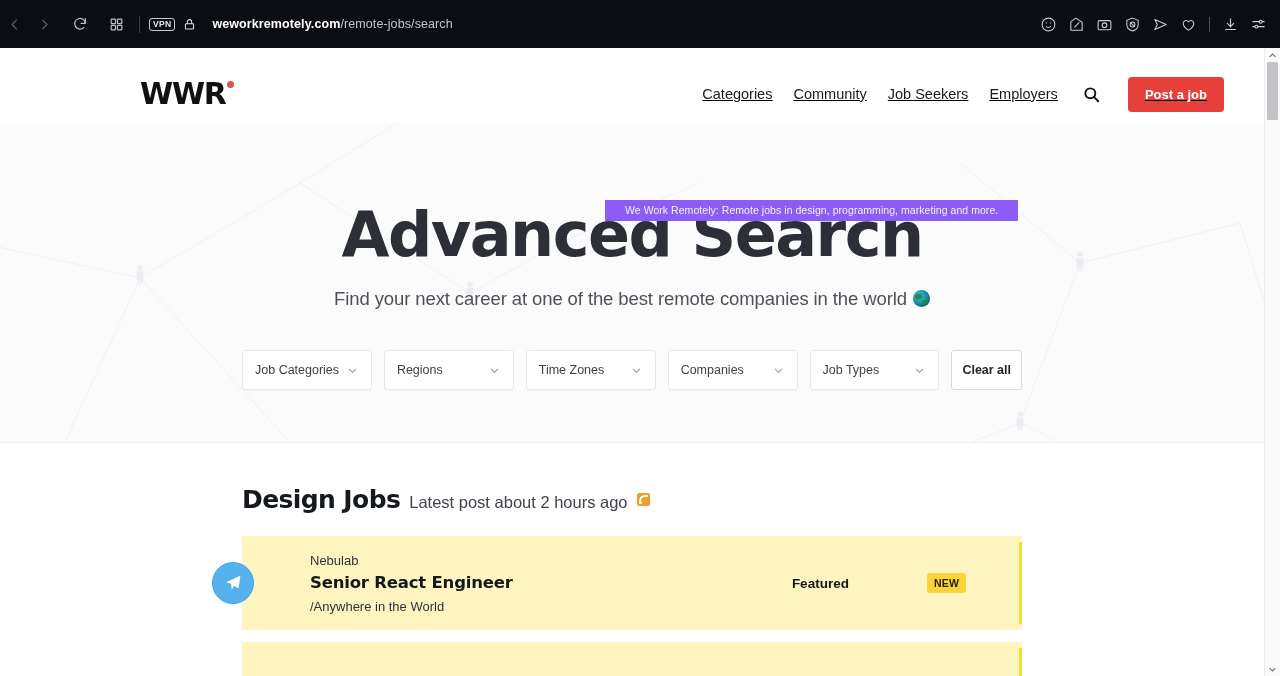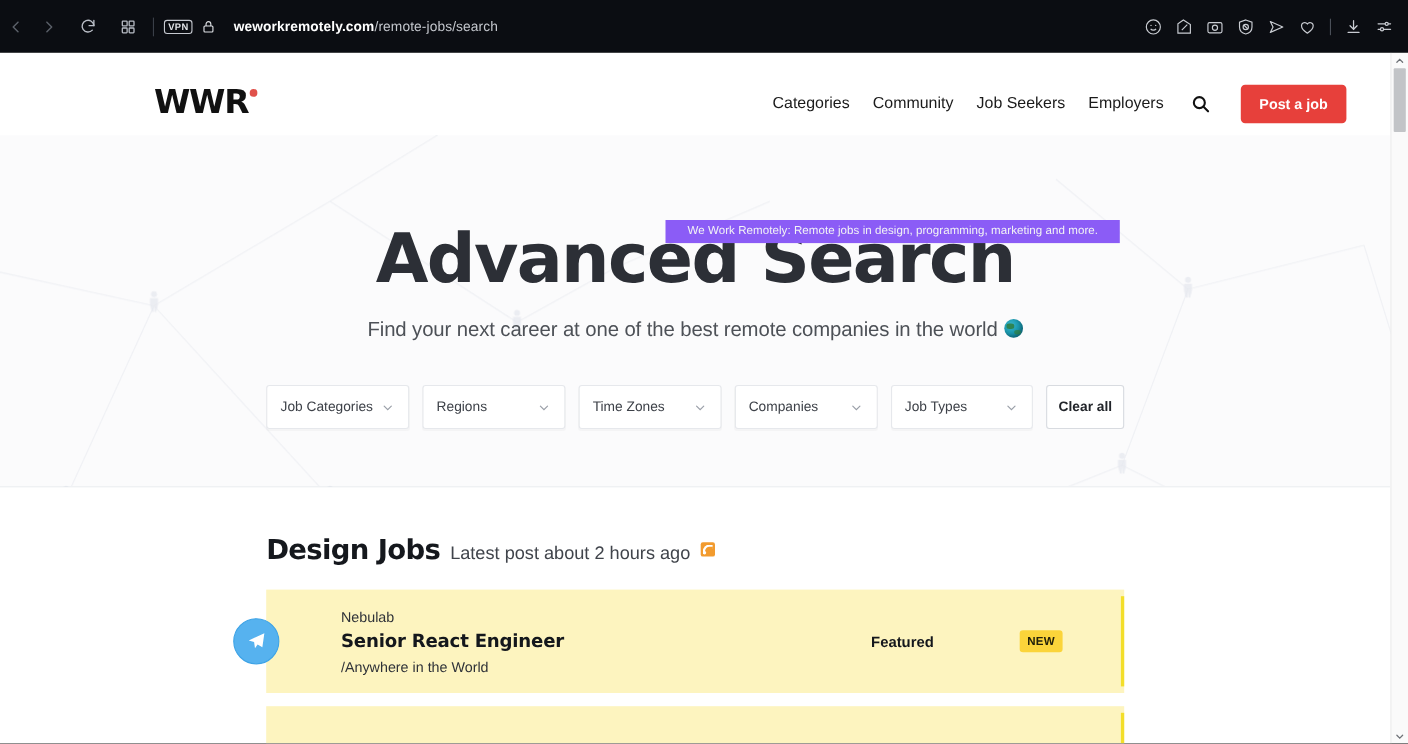--- a/index.html
+++ b/index.html
@@ -82,21 +82,21 @@
     font-family: "DejaVu Sans", sans-serif;
     font-weight: 700; font-size: 30px; letter-spacing: -1.2px;
     color: #111; line-height: 1;
   }
   .logo-dot {
     width: 7px; height: 7px; border-radius: 50%;
     background: #e0514b; margin-left: 1px; margin-top: 2px;
   }
   .nav {
     margin-left: auto;
-    display: flex; align-items: center; gap: 21px;
+    display: flex; align-items: center; gap: 21px; text-decoration: underline;
   }
   .nav a {
     font-size: 14.5px; color: #1b1b1b; text-decoration: none;
     white-space: nowrap;
   }
   .nav .search-ic { display:flex; align-items:center; color:#111; margin-left: 3px; }
   .post-job {
     background: #e7403b; color: #fff;
     font-size: 13px; font-weight: 700;
     padding: 10px 17px; border-radius: 4px;

